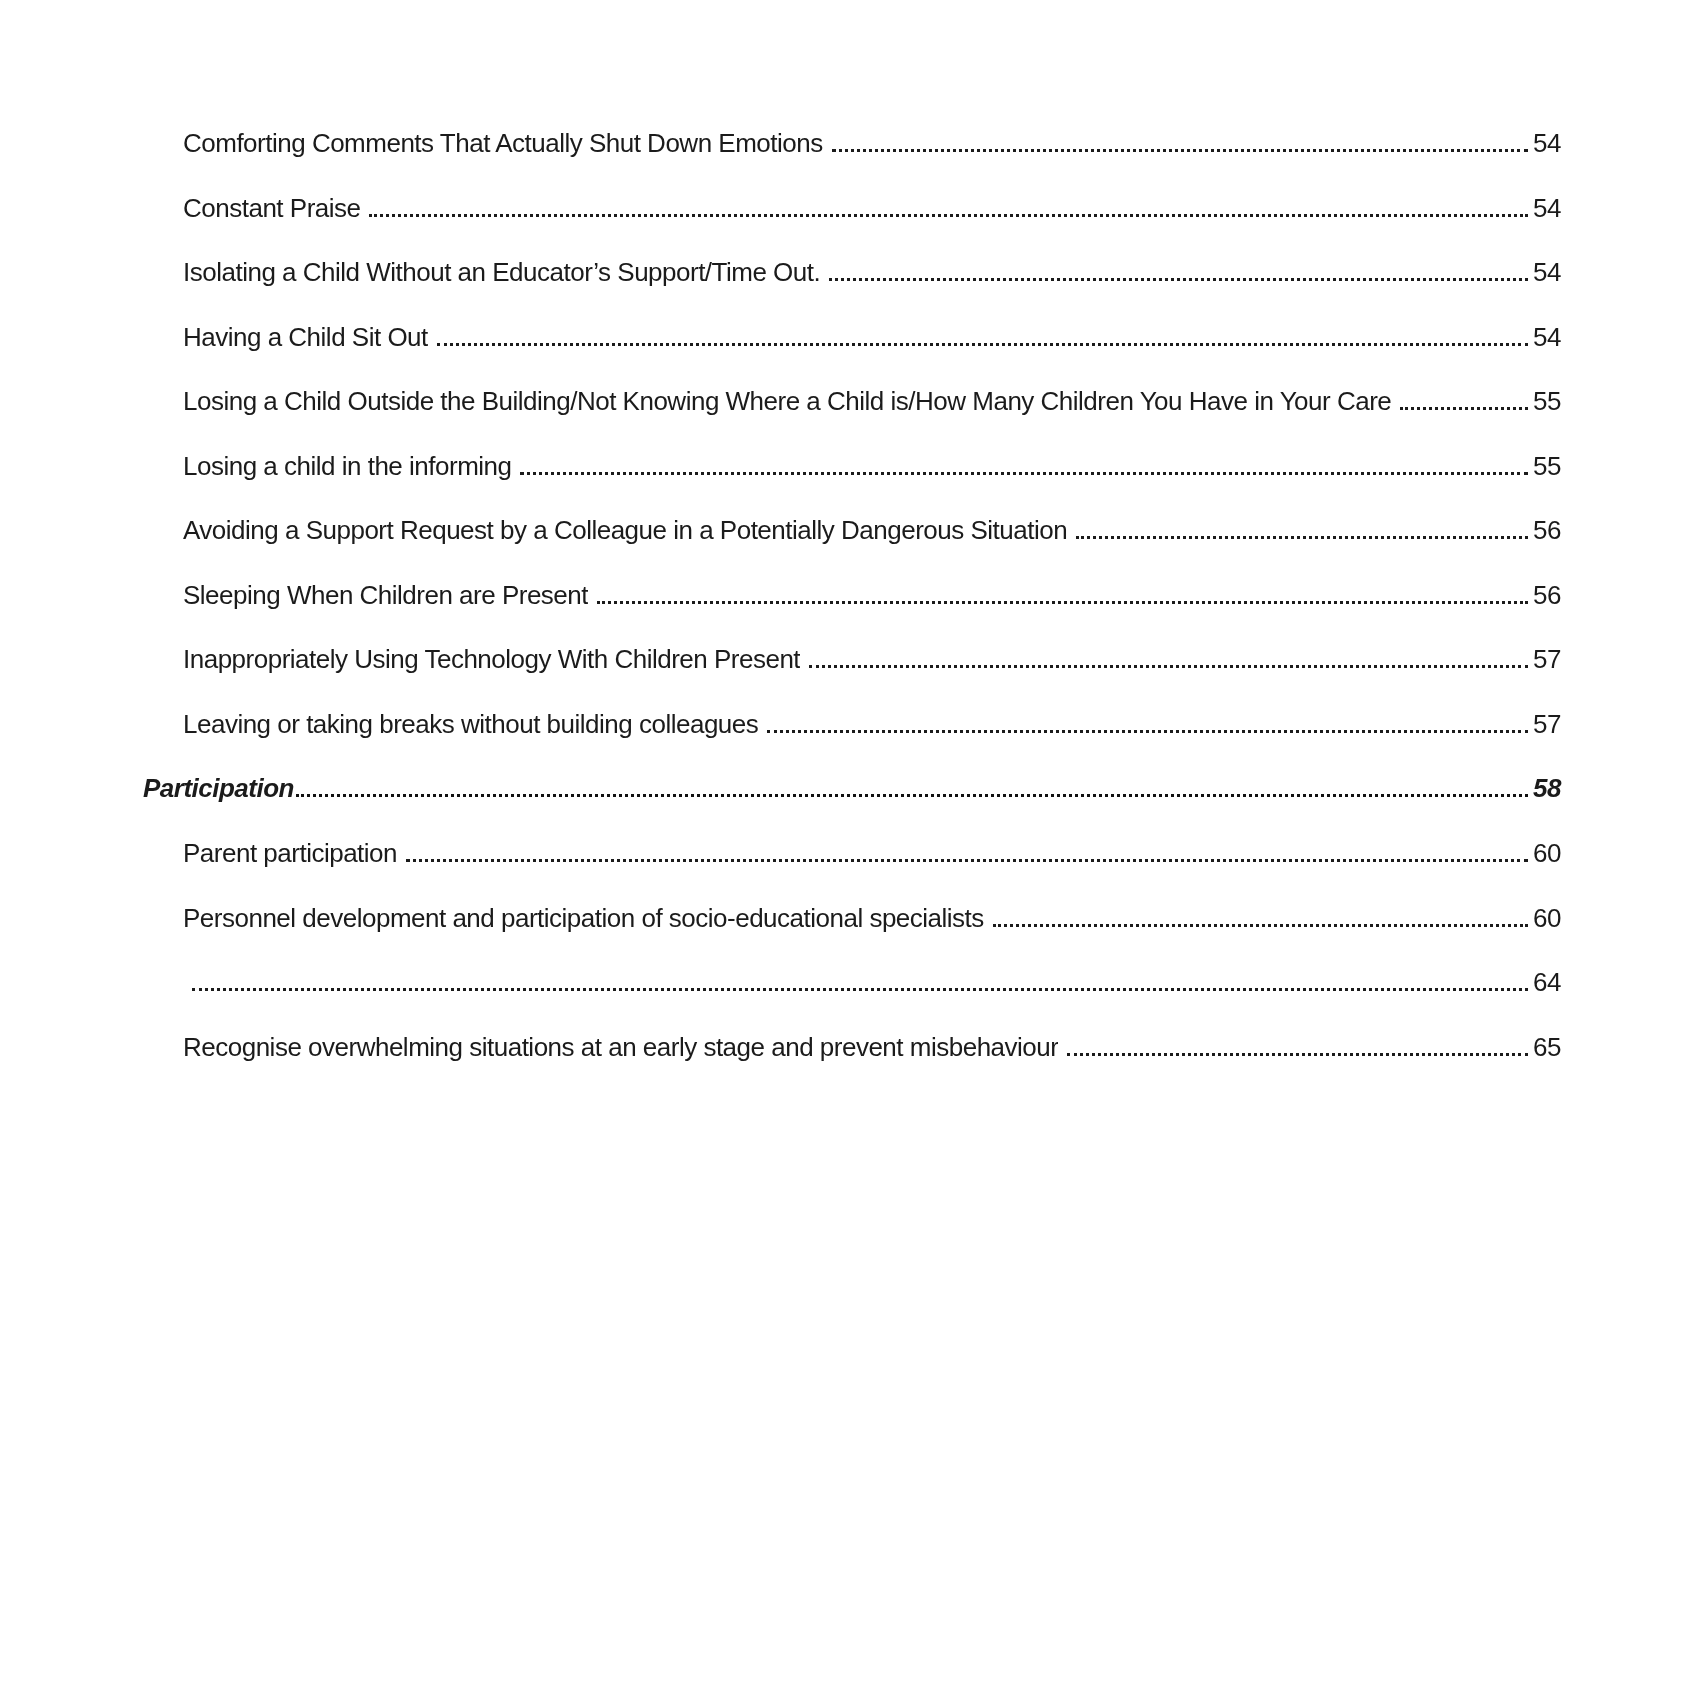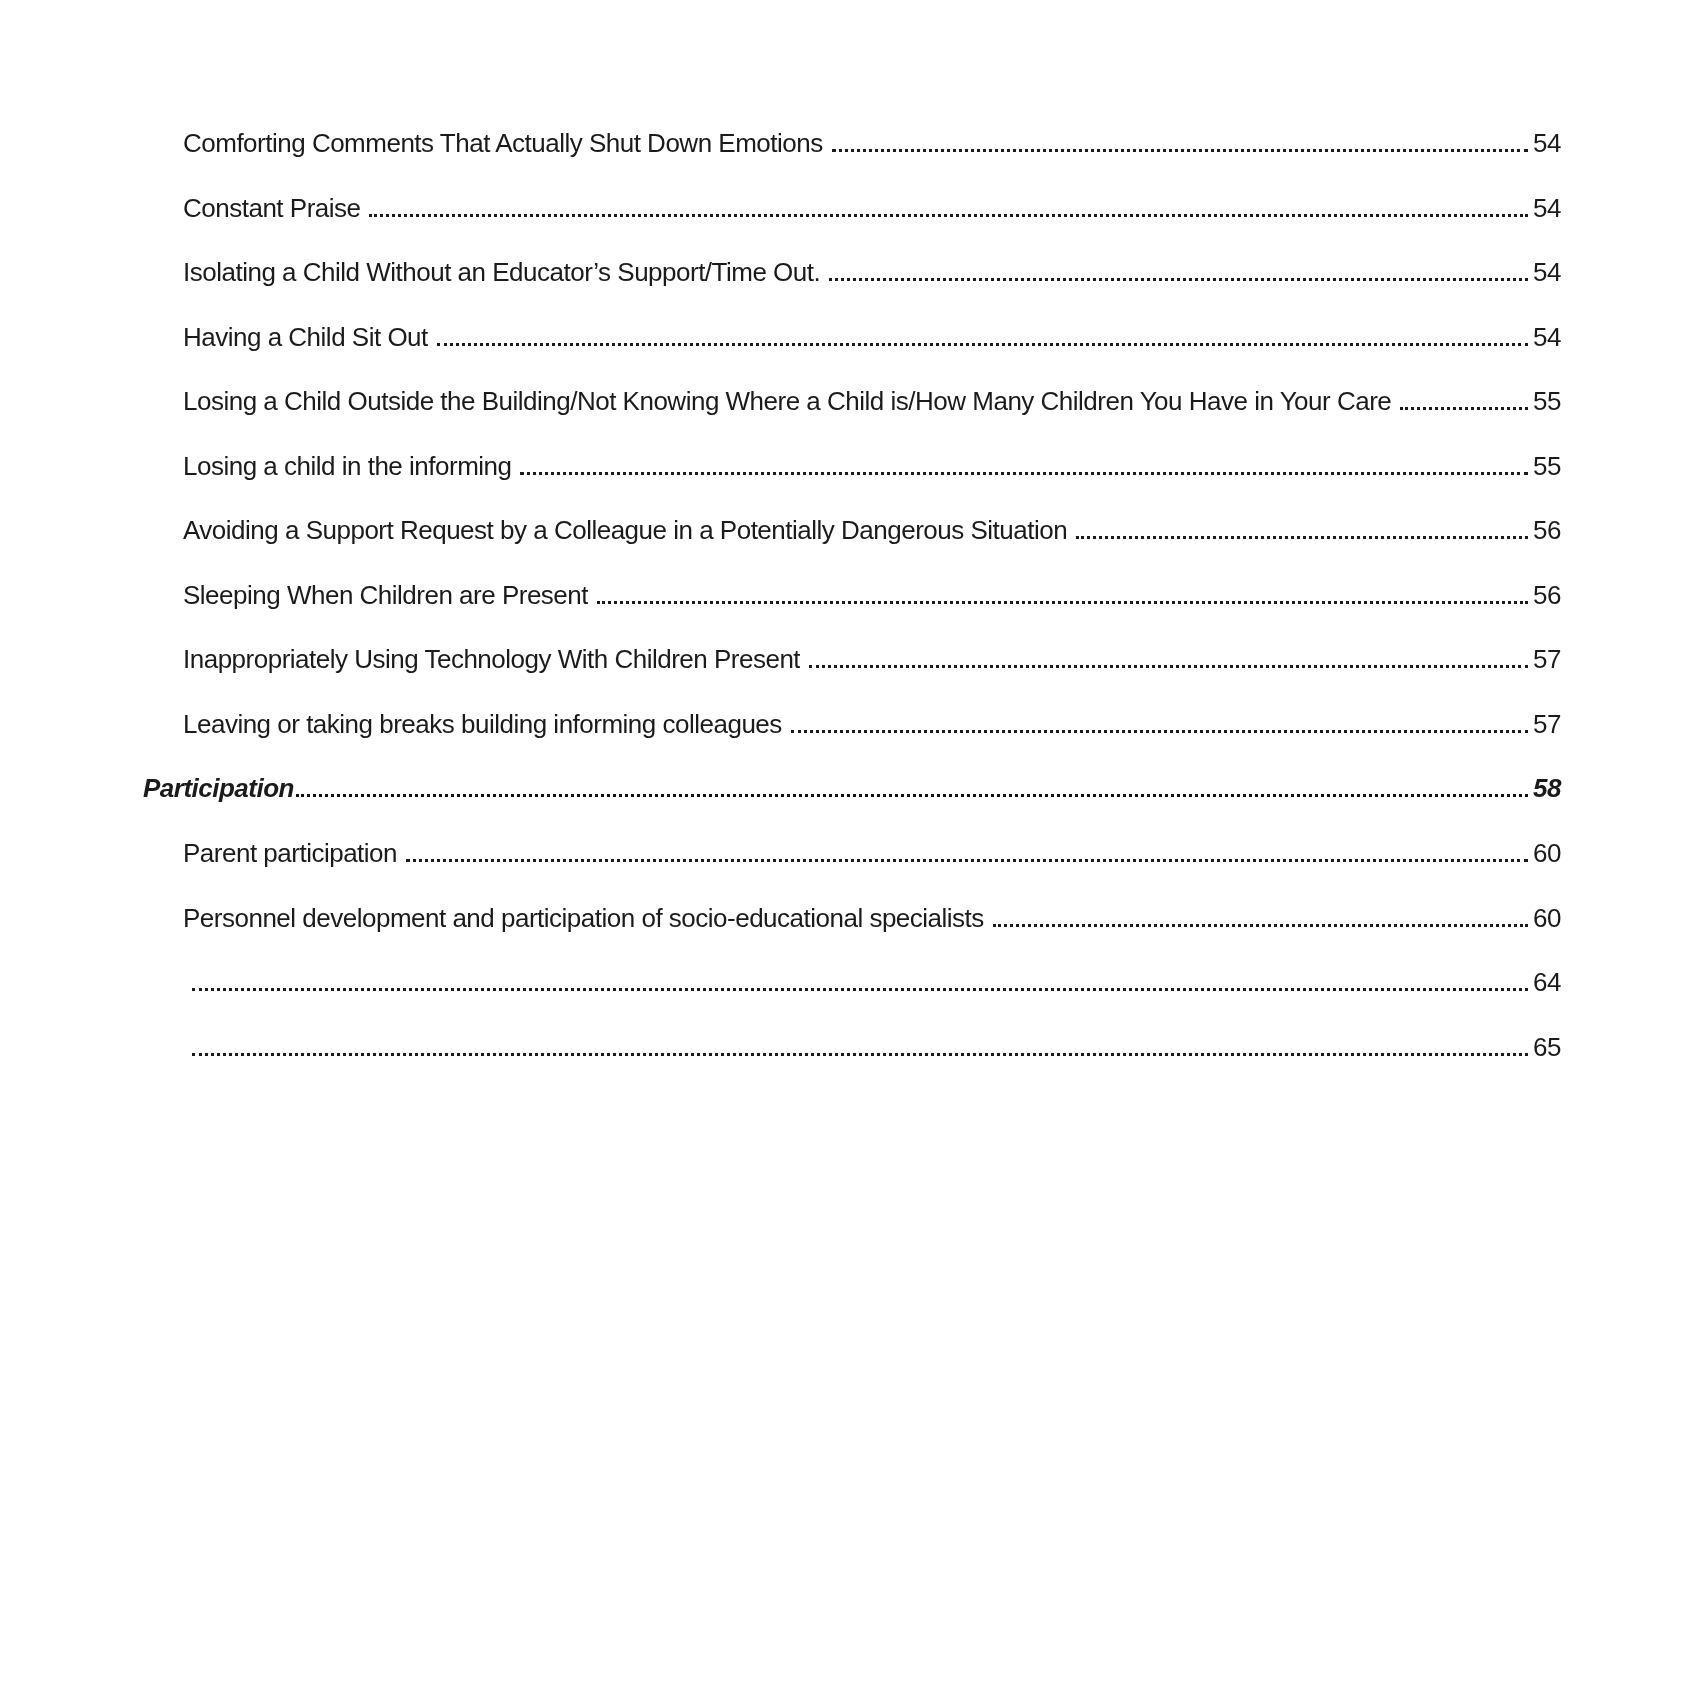--- a/index.html
+++ b/index.html
@@ -105,21 +105,21 @@
         <span class="label">Sleeping When Children are Present</span>
         <span class="leader"></span>
         <span class="page-num">56</span>
       </div>
       <div class="toc-row level-2">
         <span class="label">Inappropriately Using Technology With Children Present</span>
         <span class="leader"></span>
         <span class="page-num">57</span>
       </div>
       <div class="toc-row level-2">
-        <span class="label">Leaving or taking breaks building informing colleagues</span>
+        <span class="label">Leaving or taking breaks without building colleagues</span>
         <span class="leader"></span>
         <span class="page-num">57</span>
       </div>
       <div class="toc-row level-1">
         <span class="label">Participation</span>
         <span class="leader"></span>
         <span class="page-num">58</span>
       </div>
       <div class="toc-row level-2">
         <span class="label">Parent participation</span>
@@ -129,17 +129,18 @@
       <div class="toc-row level-2">
         <span class="label">Personnel development and participation of socio-educational specialists</span>
         <span class="leader"></span>
         <span class="page-num">60</span>
       </div>
       <div class="toc-row level-2">
         <span class="leader"></span>
         <span class="page-num">64</span>
       </div>
       <div class="toc-row level-2">
+        <span class="label">Recognise overwhelming situations at an early stage and prevent misbehaviour</span>
         <span class="leader"></span>
         <span class="page-num">65</span>
       </div>
     </div>
 </main>
 
 </body></html>

